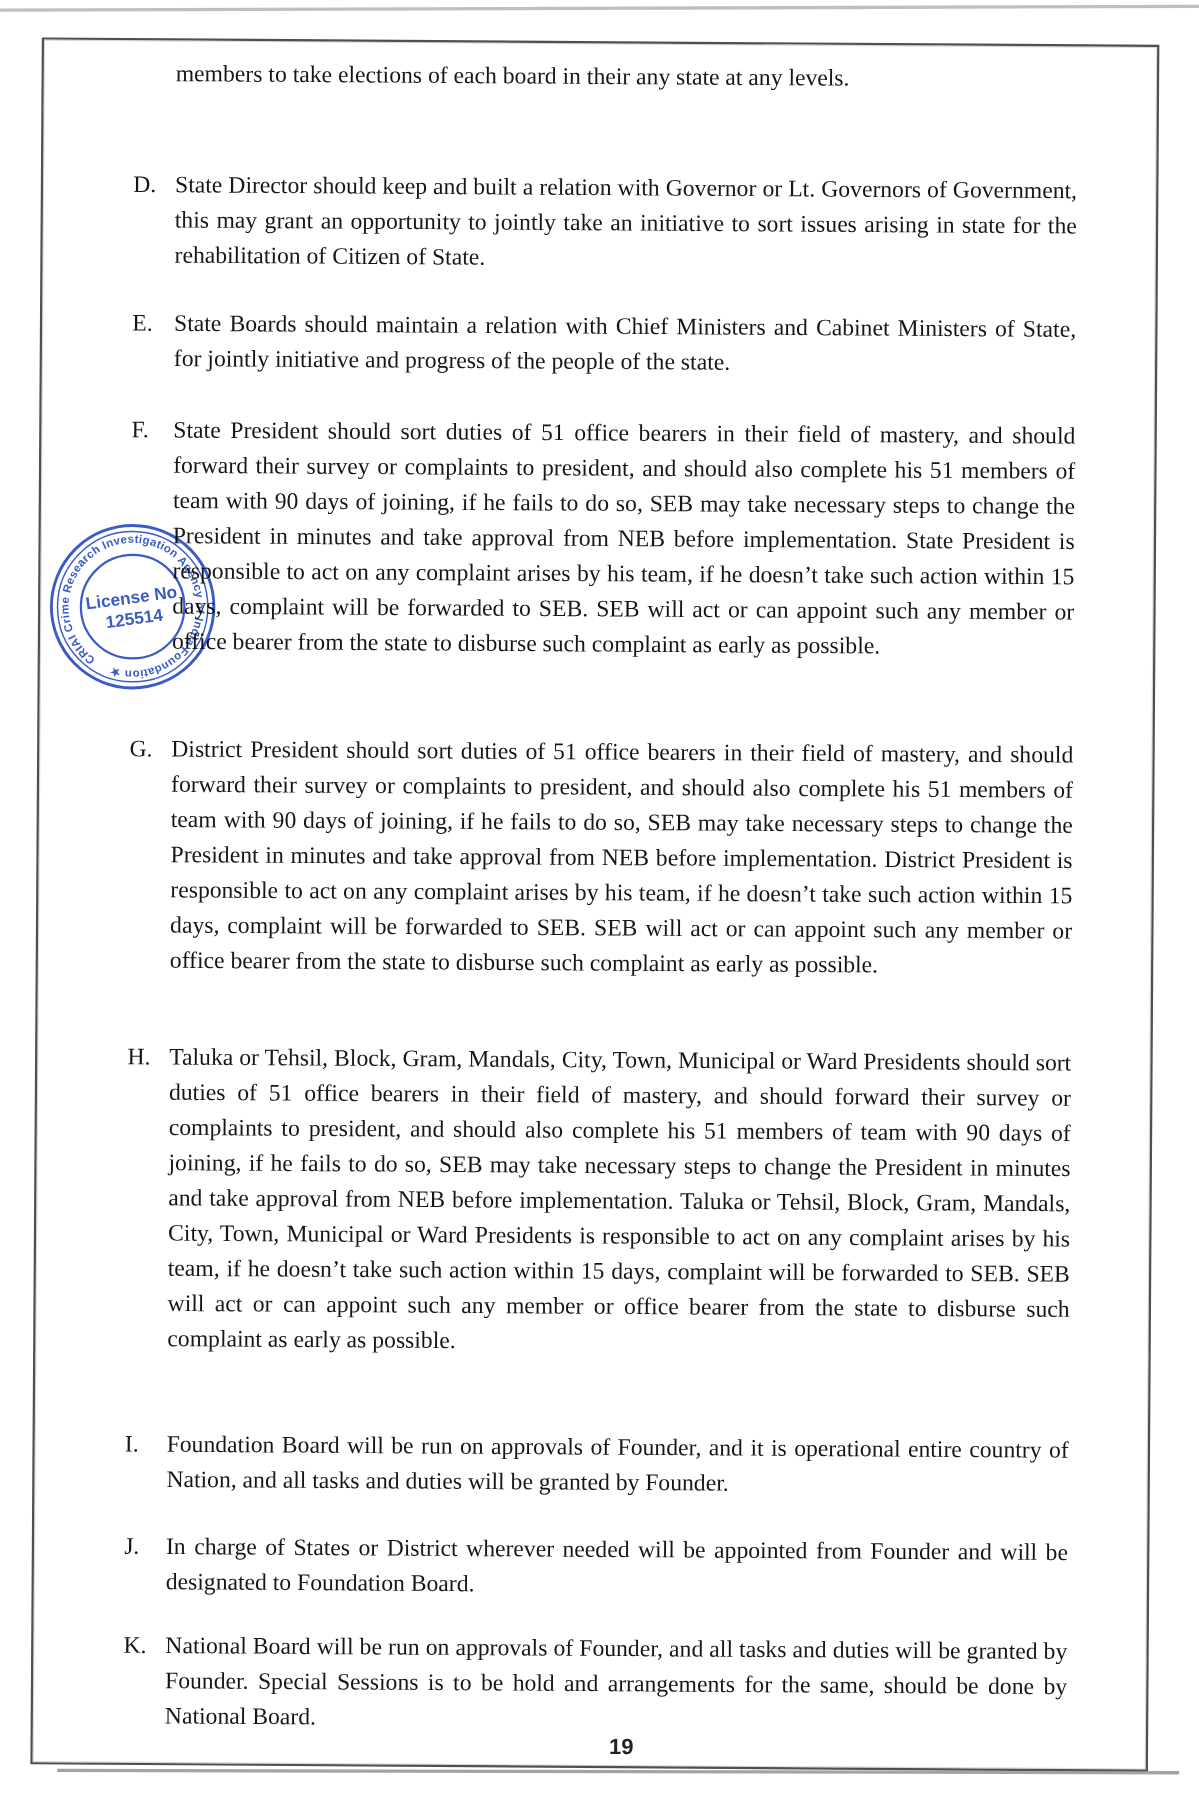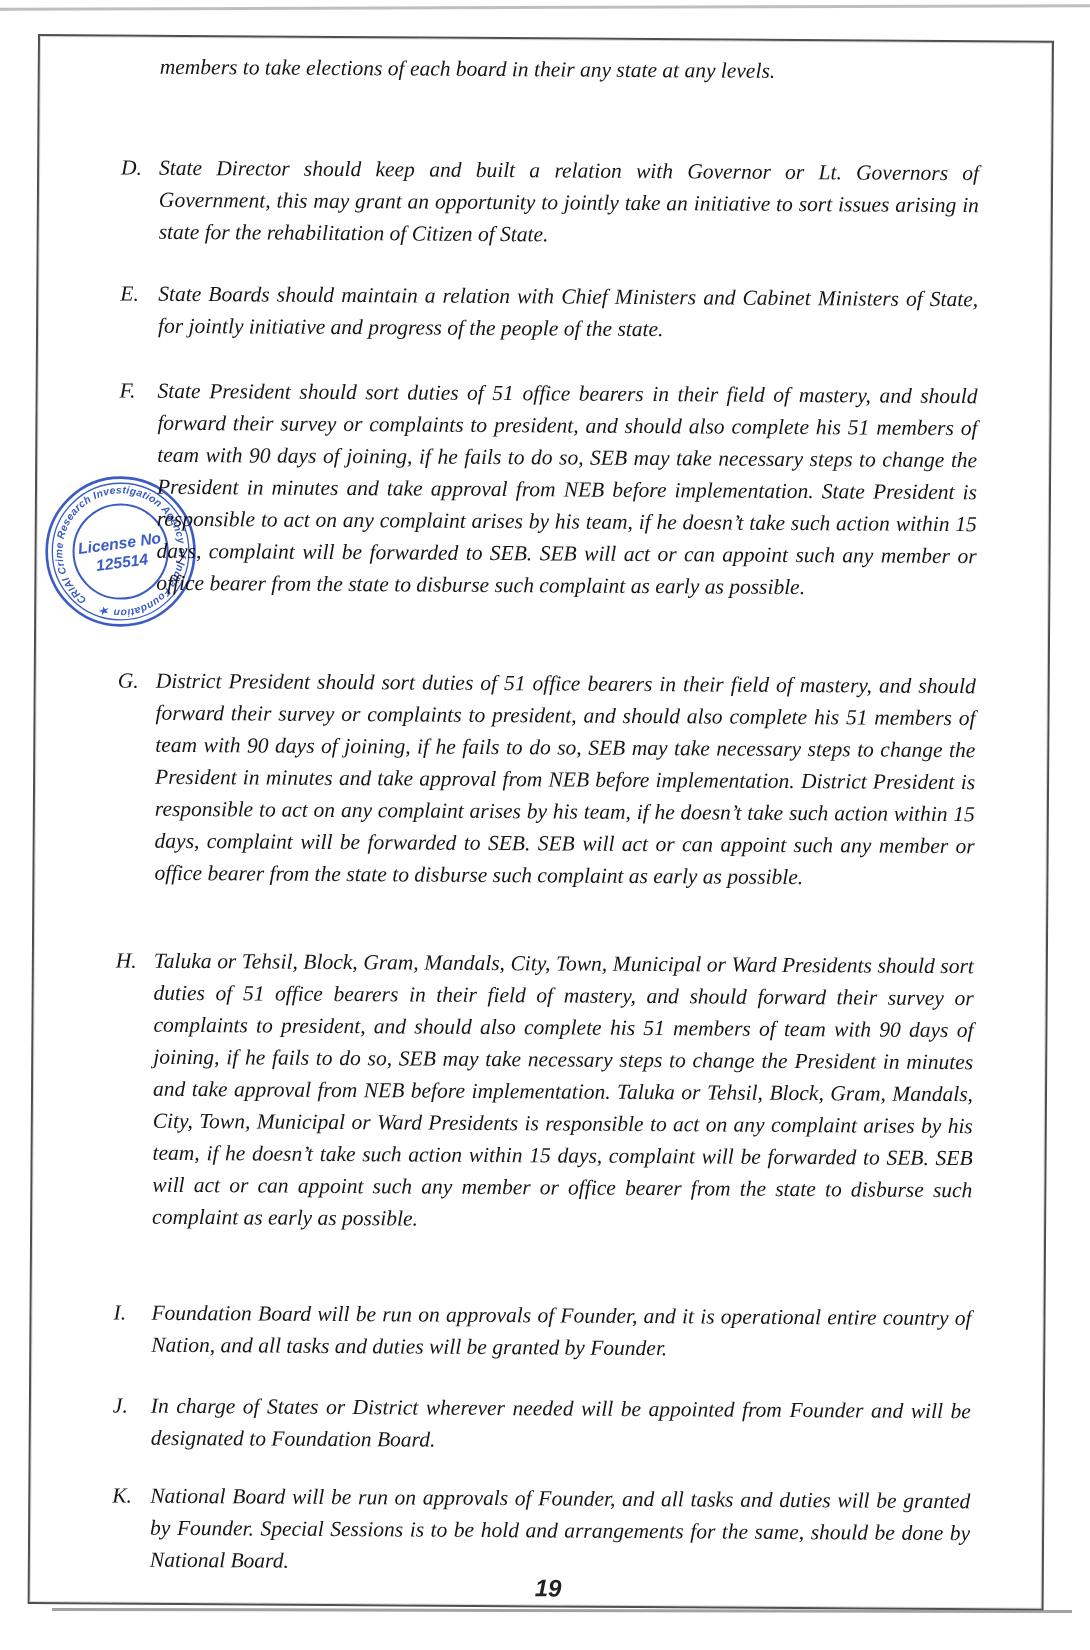--- a/index.html
+++ b/index.html
@@ -3,21 +3,20 @@
 <meta charset="utf-8">
 <style>
   html,body{margin:0;padding:0;background:#ffffff;}
   .canvas{
     position:relative;
     width:1090px;height:1650px;
     background:#ffffff;
     overflow:hidden;
     font-family:"Liberation Serif", serif;
     color:#161616;
-    font-style:italic;
   }
   .scan-edge-top{
     position:absolute;top:6px;left:0;width:100%;height:3px;
     background:#a9a9a9;opacity:.75;transform:rotate(-0.18deg);
   }
   .scan-edge-bottom{
     position:absolute;top:1609px;left:52px;width:1020px;height:3px;
     background:#8c8c8c;opacity:.8;transform:rotate(0.12deg);
   }
   .rotor{
@@ -43,23 +42,23 @@
   }
   .item .lbl{
     position:absolute;left:2px;top:0;width:36px;
     text-align:left;
   }
   .item-d{top:151px;} .item-e{top:277px;} .item-f{top:374px;}
   .item-g{top:664px;} .item-h{top:944px;} .item-i{top:1296px;}
   .item-j{top:1389px;} .item-k{top:1479px;}
   .pagenum{
     position:absolute;left:545px;top:1572px;width:60px;
-    text-align:left;
+    text-align:center;
     font-family:"Liberation Sans", sans-serif;
-    font-weight:bold;font-size:24px;line-height:26px;color:#222;
+    font-weight:bold;font-size:20px;line-height:26px;color:#222;
   }
   .stamp{
     position:absolute;left:38px;top:465px;width:172px;height:172px;
     mix-blend-mode:multiply;opacity:.92;
     pointer-events:none;
   }
 </style>
 </head>
 <body>
 

